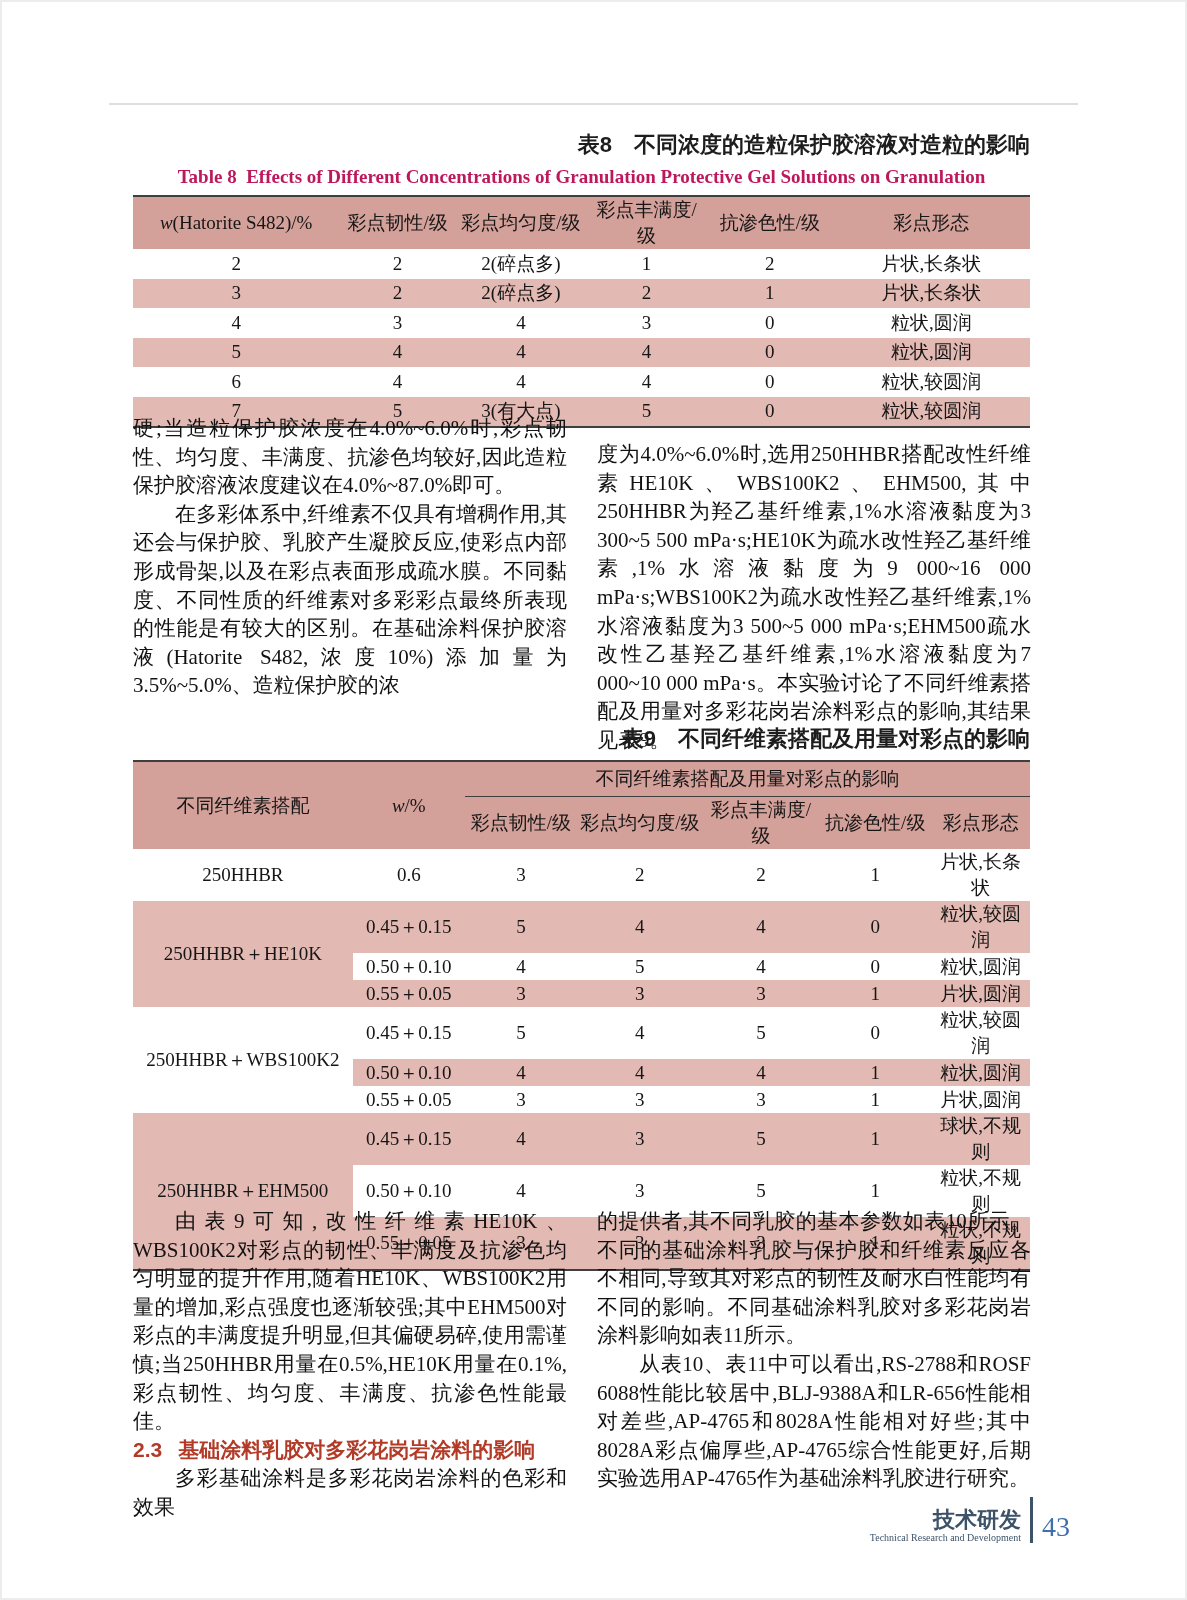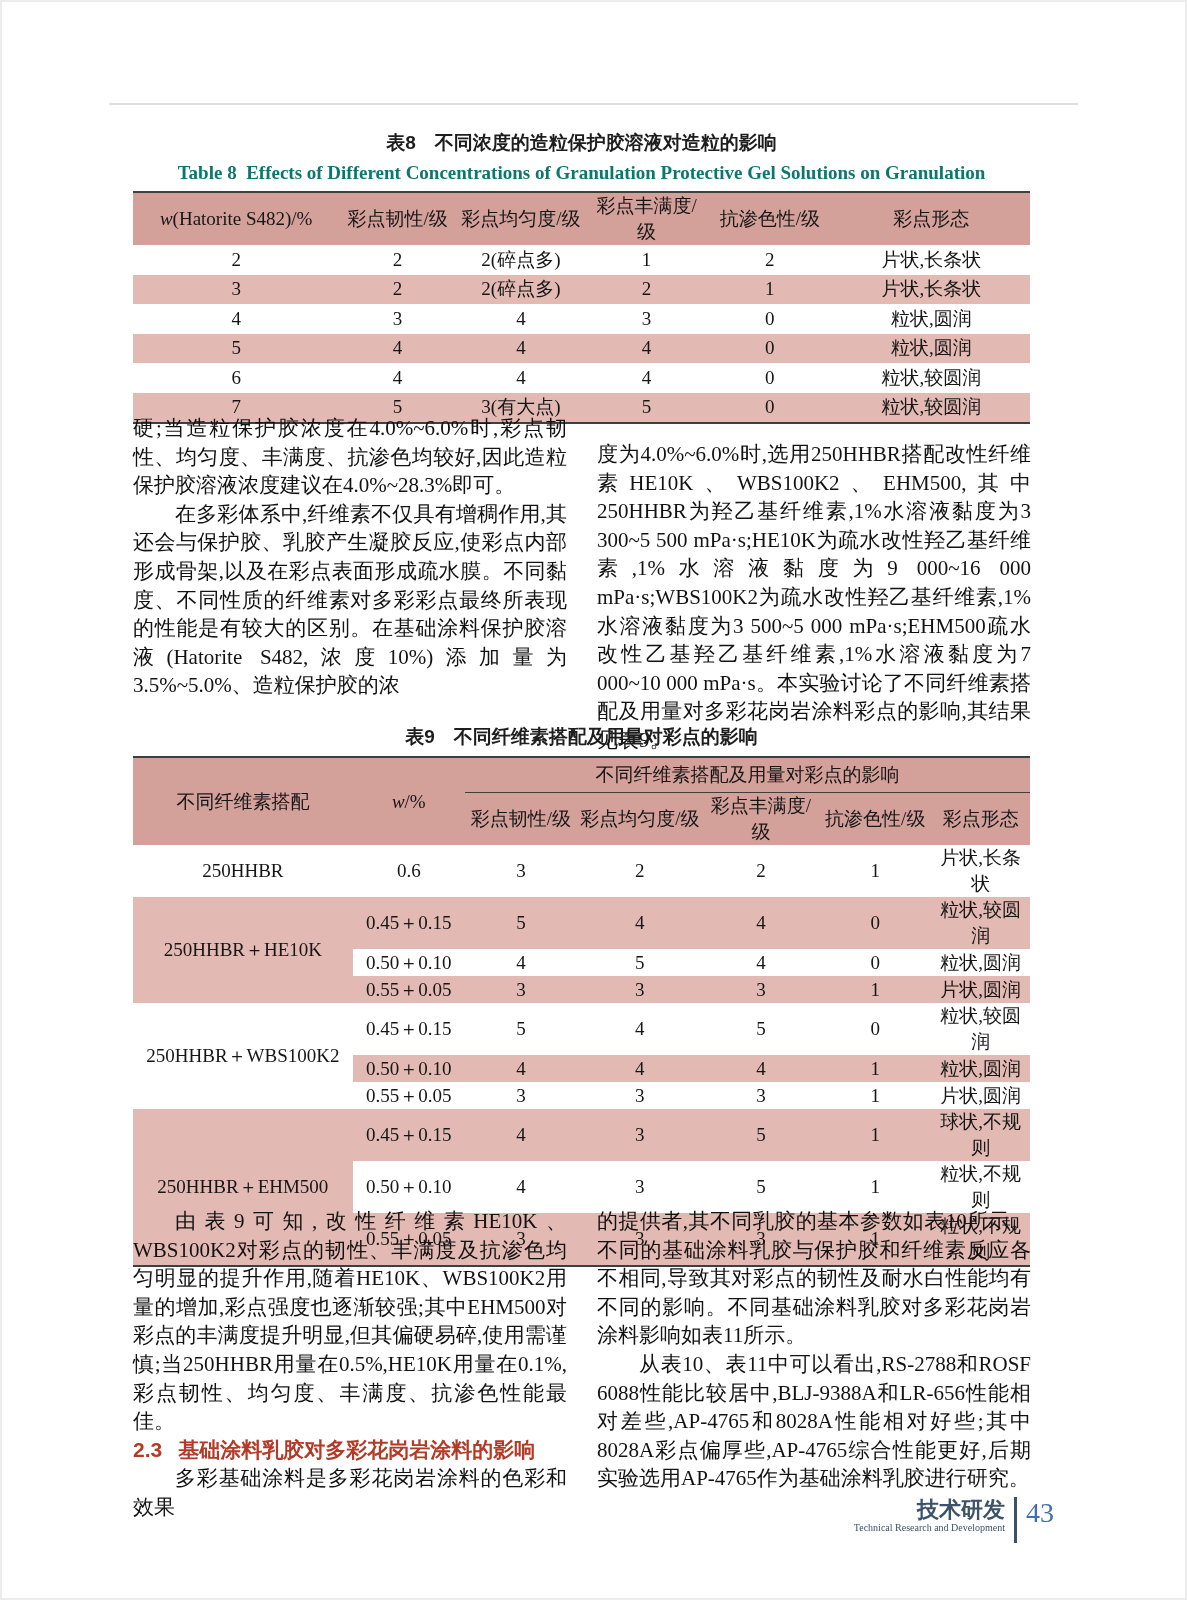--- a/index.html
+++ b/index.html
@@ -25,26 +25,26 @@
     font-family: var(--sans); font-size:17.5px; color:var(--runhead);
     letter-spacing:1px; white-space:nowrap;
   }
   .head-rule{position:absolute; top:103px; left:109px; width:969px; height:2px; background:#dcdfe1;}
 
   
   .tbl-wrap{position:absolute; left:133px; width:897px;}
   #table8-wrap{top:130px;}
   #table9-wrap{top:724px;}
   .caption-zh{
-    font-family: var(--sans); font-weight:700; font-size:19px;
-    text-align:center; color:#1d1d1d; margin:0 0 6px 0; white-space:pre-wrap;
+    font-family: var(--sans); font-weight:700; font-size:22px;
+    text-align:right; color:#1d1d1d; margin:0 0 6px 0; white-space:pre-wrap;
   }
   .caption-en{
     font-family: var(--serif); font-weight:700; font-size:19px;
-    text-align:center; color:#0f766e; margin:0 0 7px 0; white-space:pre-wrap;
+    text-align:center; color:#be185d; margin:0 0 7px 0; white-space:pre-wrap;
   }
   table.data-table{
     width:100%; border-collapse:collapse; table-layout:fixed;
     border-top:2.5px solid var(--tborder); border-bottom:2.5px solid var(--tborder);
     font-size:19px;
   }
   table.data-table th{
     background:var(--hdr-bg); font-weight:400; height:34px; padding:0 2px;
     text-align:center; vertical-align:middle;
   }
@@ -71,22 +71,22 @@
   .col-text p{margin:0;}
   .indent{text-indent:2em;}
   .sec-head{
     font-family: var(--sans); font-weight:700; color:var(--red); font-size:21px;
     text-align:left;
   }
   .sec-head .num{margin-right:16px;}
 
   
   .footer{
-    position:absolute; top:1497px; left:0; width:1054px;
-    display:flex; justify-content:flex-end; align-items:flex-start;
+    position:absolute; top:1497px; left:16px; width:1054px;
+    display:flex; justify-content:flex-end; align-items:flex-end;
   }
   .f-labels{text-align:right; margin-right:9px;}
   .f-zh{font-family:var(--sans); font-weight:700; font-size:22px; color:var(--footer); line-height:1.15;}
   .f-en{font-family:var(--serif); font-size:10px; color:var(--footer); line-height:1.1;}
   .f-bar{width:3px; height:46px; background:var(--footer); margin-right:9px;}
   .f-num{font-family:var(--serif); font-size:28px; color:var(--pagenum);}
 </style>
 </head>
 <body>
 
@@ -163,21 +163,21 @@
             <td>3(有大点)</td>
             <td>5</td>
             <td>0</td>
             <td>粒状,较圆润</td>
           </tr>
         </tbody>
     </table>
   </div>
 
   <div class="col-text" id="top-left">
-    <p>硬;当造粒保护胶浓度在4.0%~6.0%时,彩点韧性、均匀度、丰满度、抗渗色均较好,因此造粒保护胶溶液浓度建议在4.0%~28.3%即可。</p>
+    <p>硬;当造粒保护胶浓度在4.0%~6.0%时,彩点韧性、均匀度、丰满度、抗渗色均较好,因此造粒保护胶溶液浓度建议在4.0%~87.0%即可。</p>
     <p class="indent">在多彩体系中,纤维素不仅具有增稠作用,其还会与保护胶、乳胶产生凝胶反应,使彩点内部形成骨架,以及在彩点表面形成疏水膜。不同黏度、不同性质的纤维素对多彩彩点最终所表现的性能是有较大的区别。在基础涂料保护胶溶液(Hatorite S482,浓度10%)添加量为3.5%~5.0%、造粒保护胶的浓</p>
   </div>
   <div class="col-text" id="top-right">
     <p>度为4.0%~6.0%时,选用250HHBR搭配改性纤维素HE10K、WBS100K2、EHM500,其中250HHBR为羟乙基纤维素,1%水溶液黏度为3 300~5 500 mPa·s;HE10K为疏水改性羟乙基纤维素,1%水溶液黏度为9 000~16 000 mPa·s;WBS100K2为疏水改性羟乙基纤维素,1%水溶液黏度为3 500~5 000 mPa·s;EHM500疏水改性乙基羟乙基纤维素,1%水溶液黏度为7 000~10 000 mPa·s。本实验讨论了不同纤维素搭配及用量对多彩花岗岩涂料彩点的影响,其结果见表9。</p>
   </div>
 
   <div class="tbl-wrap" id="table9-wrap">
     <p class="caption-zh">表9　不同纤维素搭配及用量对彩点的影响</p>
     <table class="data-table" id="table9">
       <colgroup>

